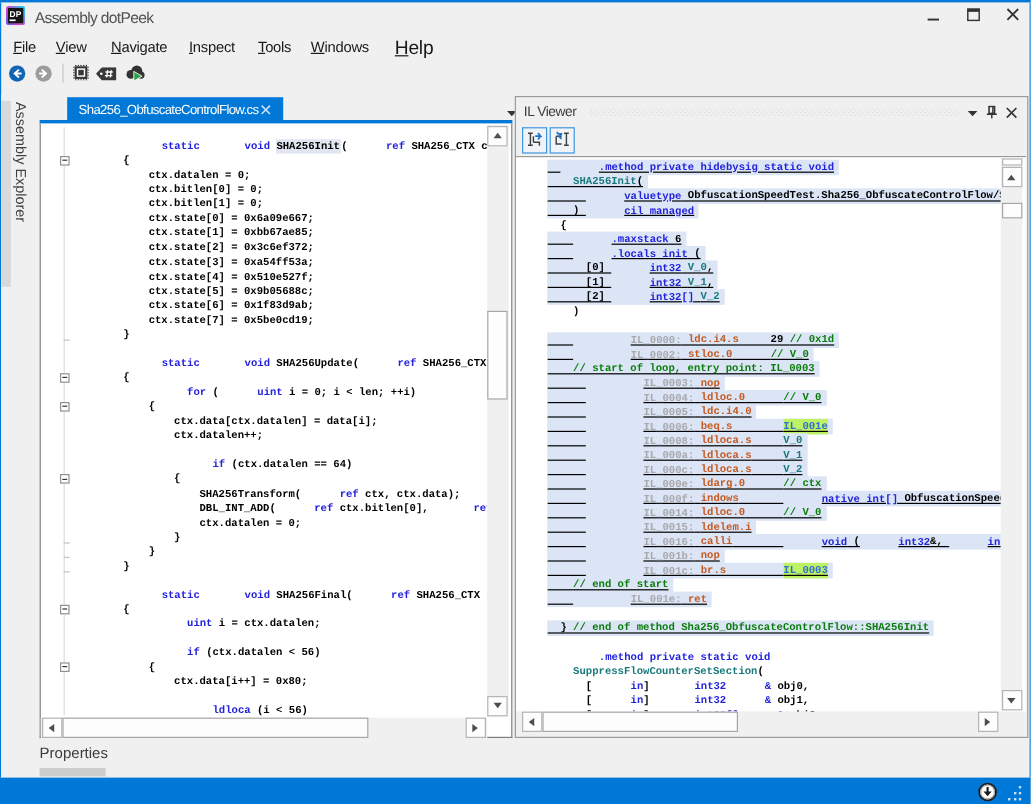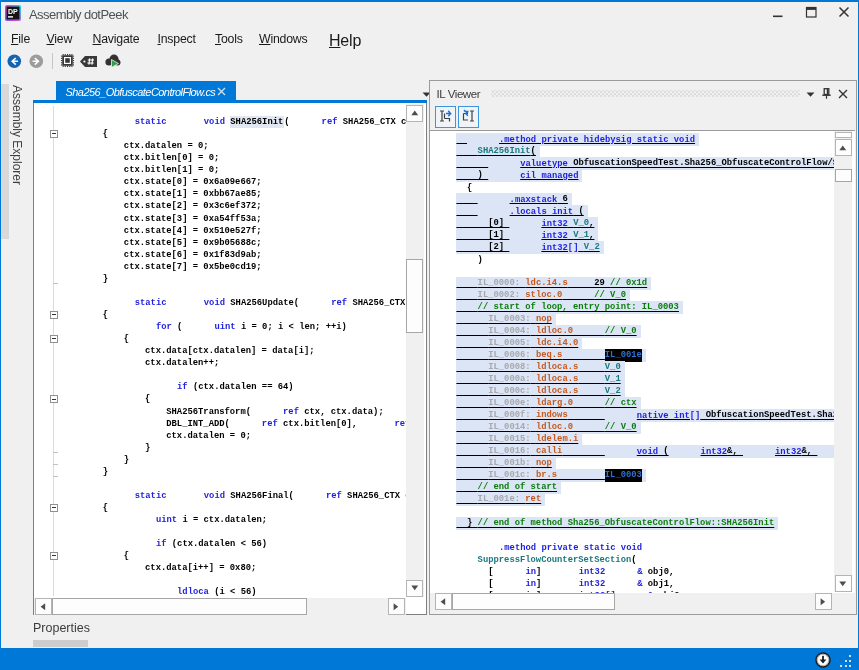--- a/index.html
+++ b/index.html
@@ -1,24 +1,24 @@
 <!DOCTYPE html>
 <html><head><meta charset="utf-8"><style>
 html,body{margin:0;padding:0;}
 body{width:859px;height:670px;position:relative;overflow:hidden;background:#f0f0f0;
   font-family:"Liberation Sans",sans-serif;}
 .abs{position:absolute;}
 pre{margin:0;font-family:"Liberation Mono",monospace;font-size:8.832px;line-height:12.1px;white-space:pre;color:#000;font-weight:bold;}
 .k{color:#2222dd;margin-left:32px;}
 .t{color:#19797d;}
-.g{color:#a8a8ad;}
+.g{color:#a8a8ad;margin-left:48px;}
 .o{color:#c45a21;}
 .c{color:#0b7d0b;}
 .hl{background:#dbe5f6;padding:1.3px 4px 1.2px 0;text-decoration:underline;}
-.bt{color:#2f6fd0;background:#000000;padding:1.3px 0 1.2px 0;}
+.bt{color:#2f6fd0;background:#bef264;padding:1.3px 0 1.2px 0;}
 .mh{background:#e0e7f1;padding:1.3px 1px 1.2px 0;}
 </style></head><body>
 <div class="abs" style="left:0px;top:0px;width:859px;height:2px;background:#0078d7;"></div>
 <div class="abs" style="left:0px;top:2px;width:1px;height:646px;background:#0078d7;"></div>
 <div class="abs" style="left:858px;top:2px;width:1px;height:646px;background:#0078d7;"></div>
 <svg class="abs" style="left:5px;top:5px" width="16" height="16" viewBox="0 0 16 16">
 <defs>
       <linearGradient id="lg1" x1="0" y1="0.85" x2="1" y2="0.1">
 <stop offset="0" stop-color="#6a5bf5"></stop>
         <stop offset="0.35" stop-color="#e23fc6"></stop>
@@ -77,21 +77,21 @@
     <circle cx="10" cy="5.2" r="4.6" fill="#333"></circle>
 <circle cx="13.5" cy="8.6" r="3" fill="#333"></circle>
 <path d="M7.5 5.5 L14.4 9.5 L7.5 13.5 Z" fill="#2f9e44" stroke="#f0f0f0" stroke-width="0.8"></path>
 </svg>
 <div class="abs" style="left:1px;top:78px;width:32px;height:570px;background:#f0f0f0;"></div>
 <div class="abs" style="left:1px;top:84px;width:8px;height:155px;background:#d8d9da;"></div>
 <div class="abs" style="left:8px;top:85px;width:16px;height:154px;font-size:12px;color:#3f3f3f;writing-mode:vertical-rl;">Assembly&nbsp;Explorer</div>
 <div class="abs" style="left:33px;top:100px;width:394px;height:3px;background:#0078d7;"></div>
 <div class="abs" style="left:33px;top:103px;width:394px;height:512px;background:#fff;border-left:1px solid #7f7f7f;border-right:1px solid #7f7f7f;border-bottom:1px solid #7f7f7f;box-sizing:border-box;"></div>
 <div class="abs" style="left:56px;top:81px;width:180px;height:19px;background:#0078d7;"></div>
-<div class="abs" style="left:65.5px;top:85.5px;font-size:11px;letter-spacing:-0.55px;color:#fff;font-style:italic;">Sha256_ObfuscateControlFlow.cs</div>
+<div class="abs" style="left:65.5px;top:85.5px;font-size:11px;letter-spacing:-0.55px;color:#fff;">Sha256_ObfuscateControlFlow.cs</div>
 <svg class="abs" style="left:217px;top:86.5px" width="9" height="9" viewBox="0 0 9 9">
 <path d="M1 1 L8 8 M8 1 L1 8" stroke="#cde2f5" stroke-width="1.3"></path>
   </svg>
 <svg class="abs" style="left:421.5px;top:91.5px" width="9" height="5" viewBox="0 0 9 5">
 <path d="M0.5 0.5 L8.5 0.5 L4.5 4.8 Z" fill="#333"></path>
   </svg>
 <div class="abs" style="left:34px;top:104px;width:372px;height:493px;overflow:hidden;">
     <pre style="position:absolute;left:26.3px;top:12px;line-height:12.06px;">        <span class="k">static</span> <span class="k">void</span> <span class="mh">SHA256Init</span>(<span class="k">ref</span> SHA256_CTX ctx)
         {
             ctx.datalen = 0;

